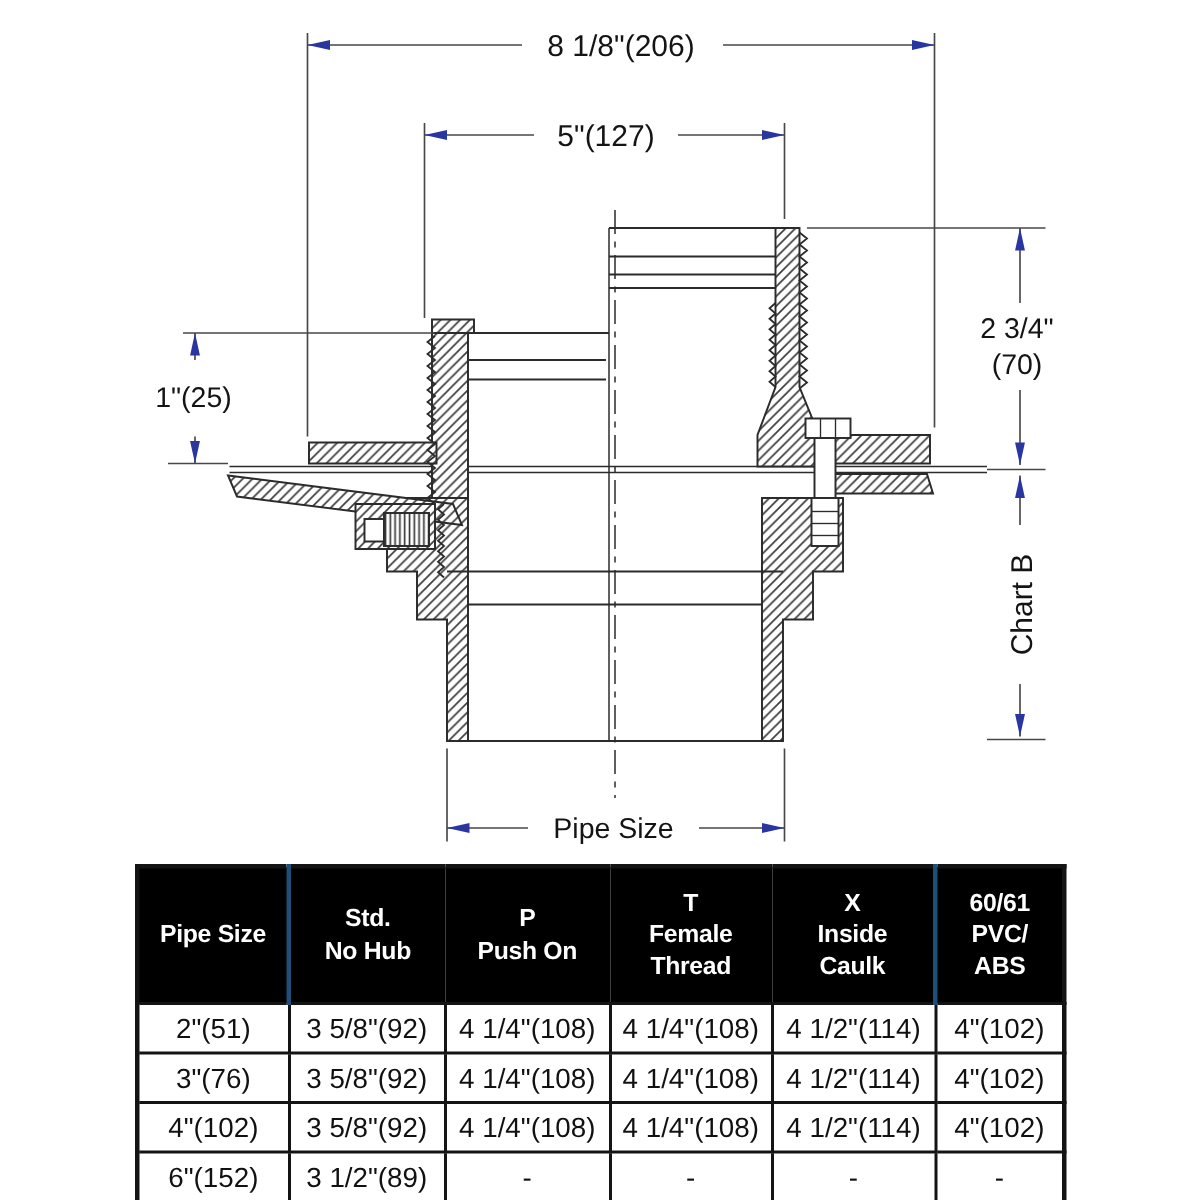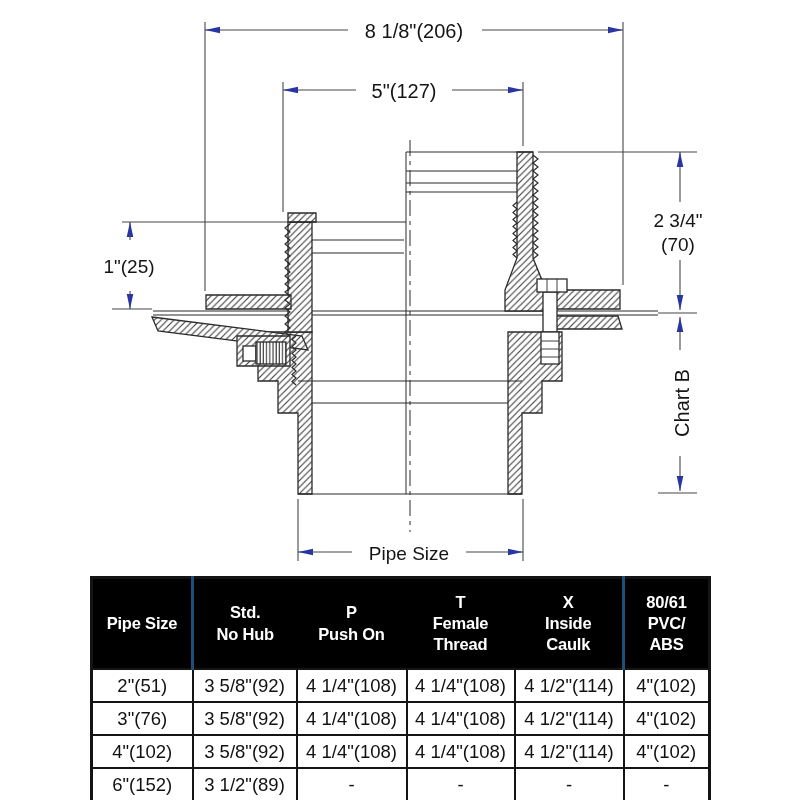--- a/index.html
+++ b/index.html
@@ -166,21 +166,21 @@
       <th>Std.
 No Hub</th>
       <th>P
 Push On</th>
       <th>T
 Female
 Thread</th>
       <th class="sep">X
 Inside
 Caulk</th>
-      <th>80/61
+      <th>60/61
 PVC/
 ABS</th>
     </tr>
   </thead>
   <tbody>
     <tr>
       <td>2"(51)</td>
       <td>3 5/8"(92)</td>
       <td>4 1/4"(108)</td>
       <td>4 1/4"(108)</td>

